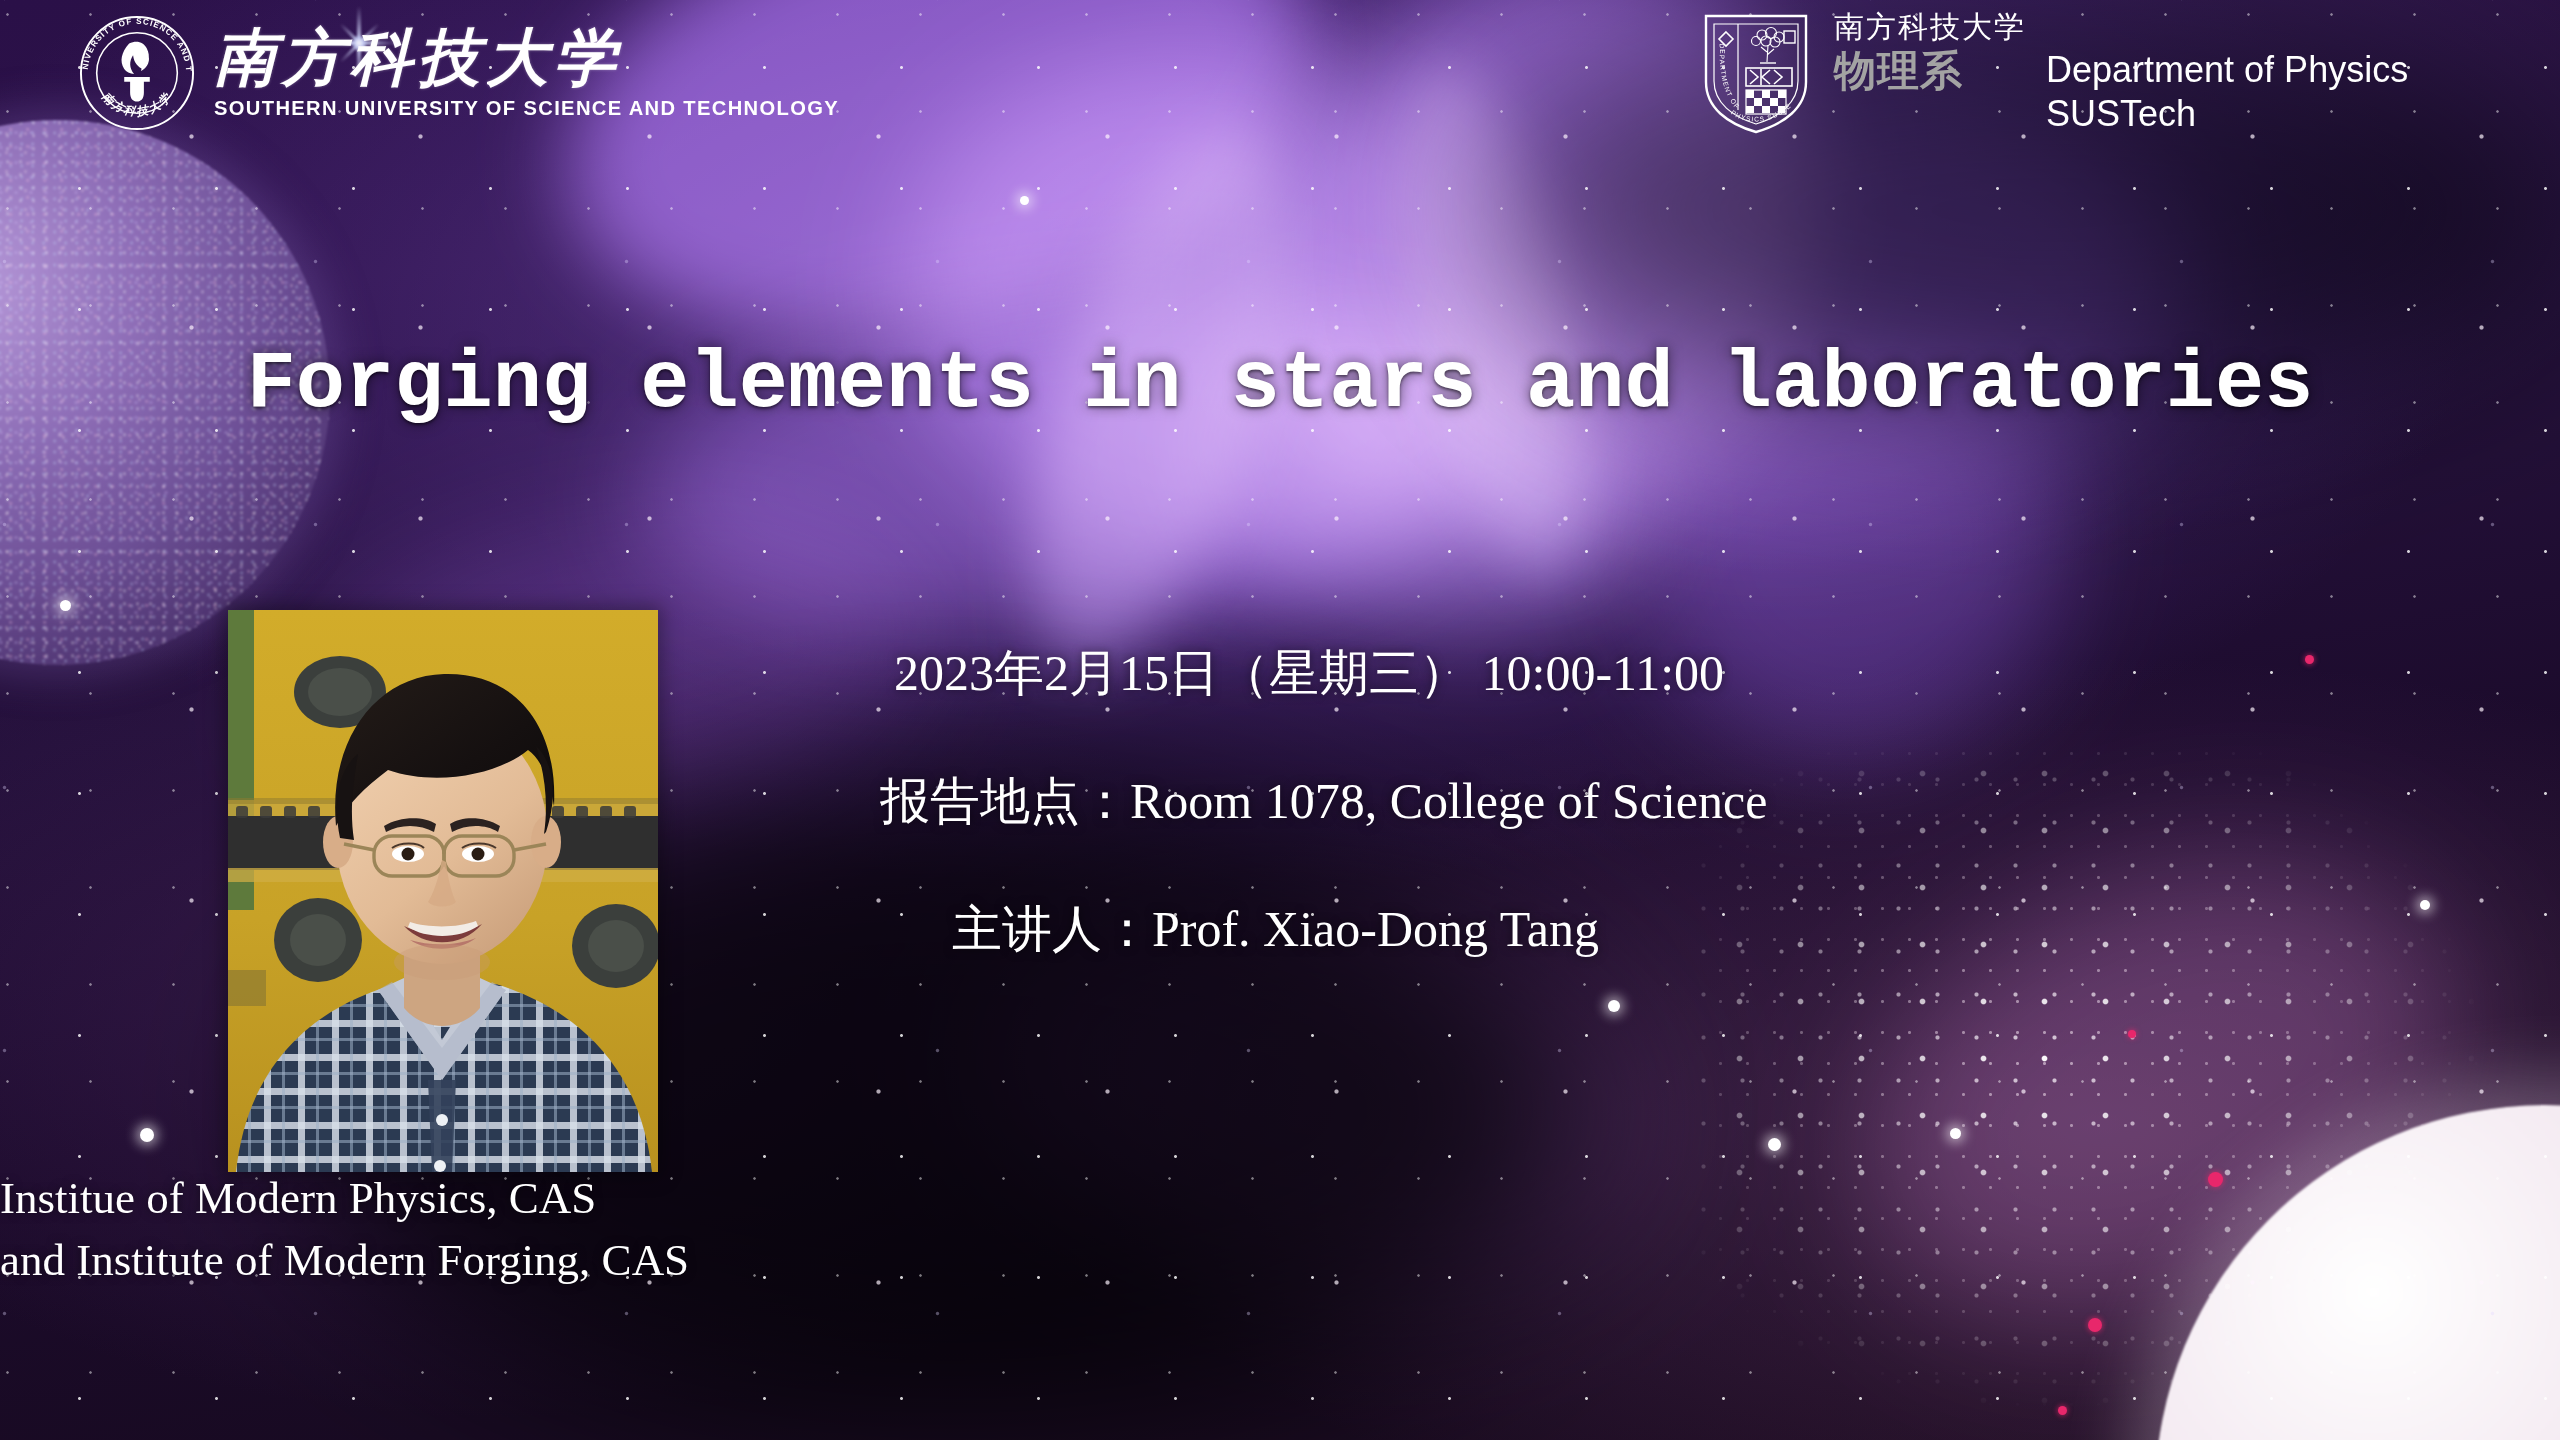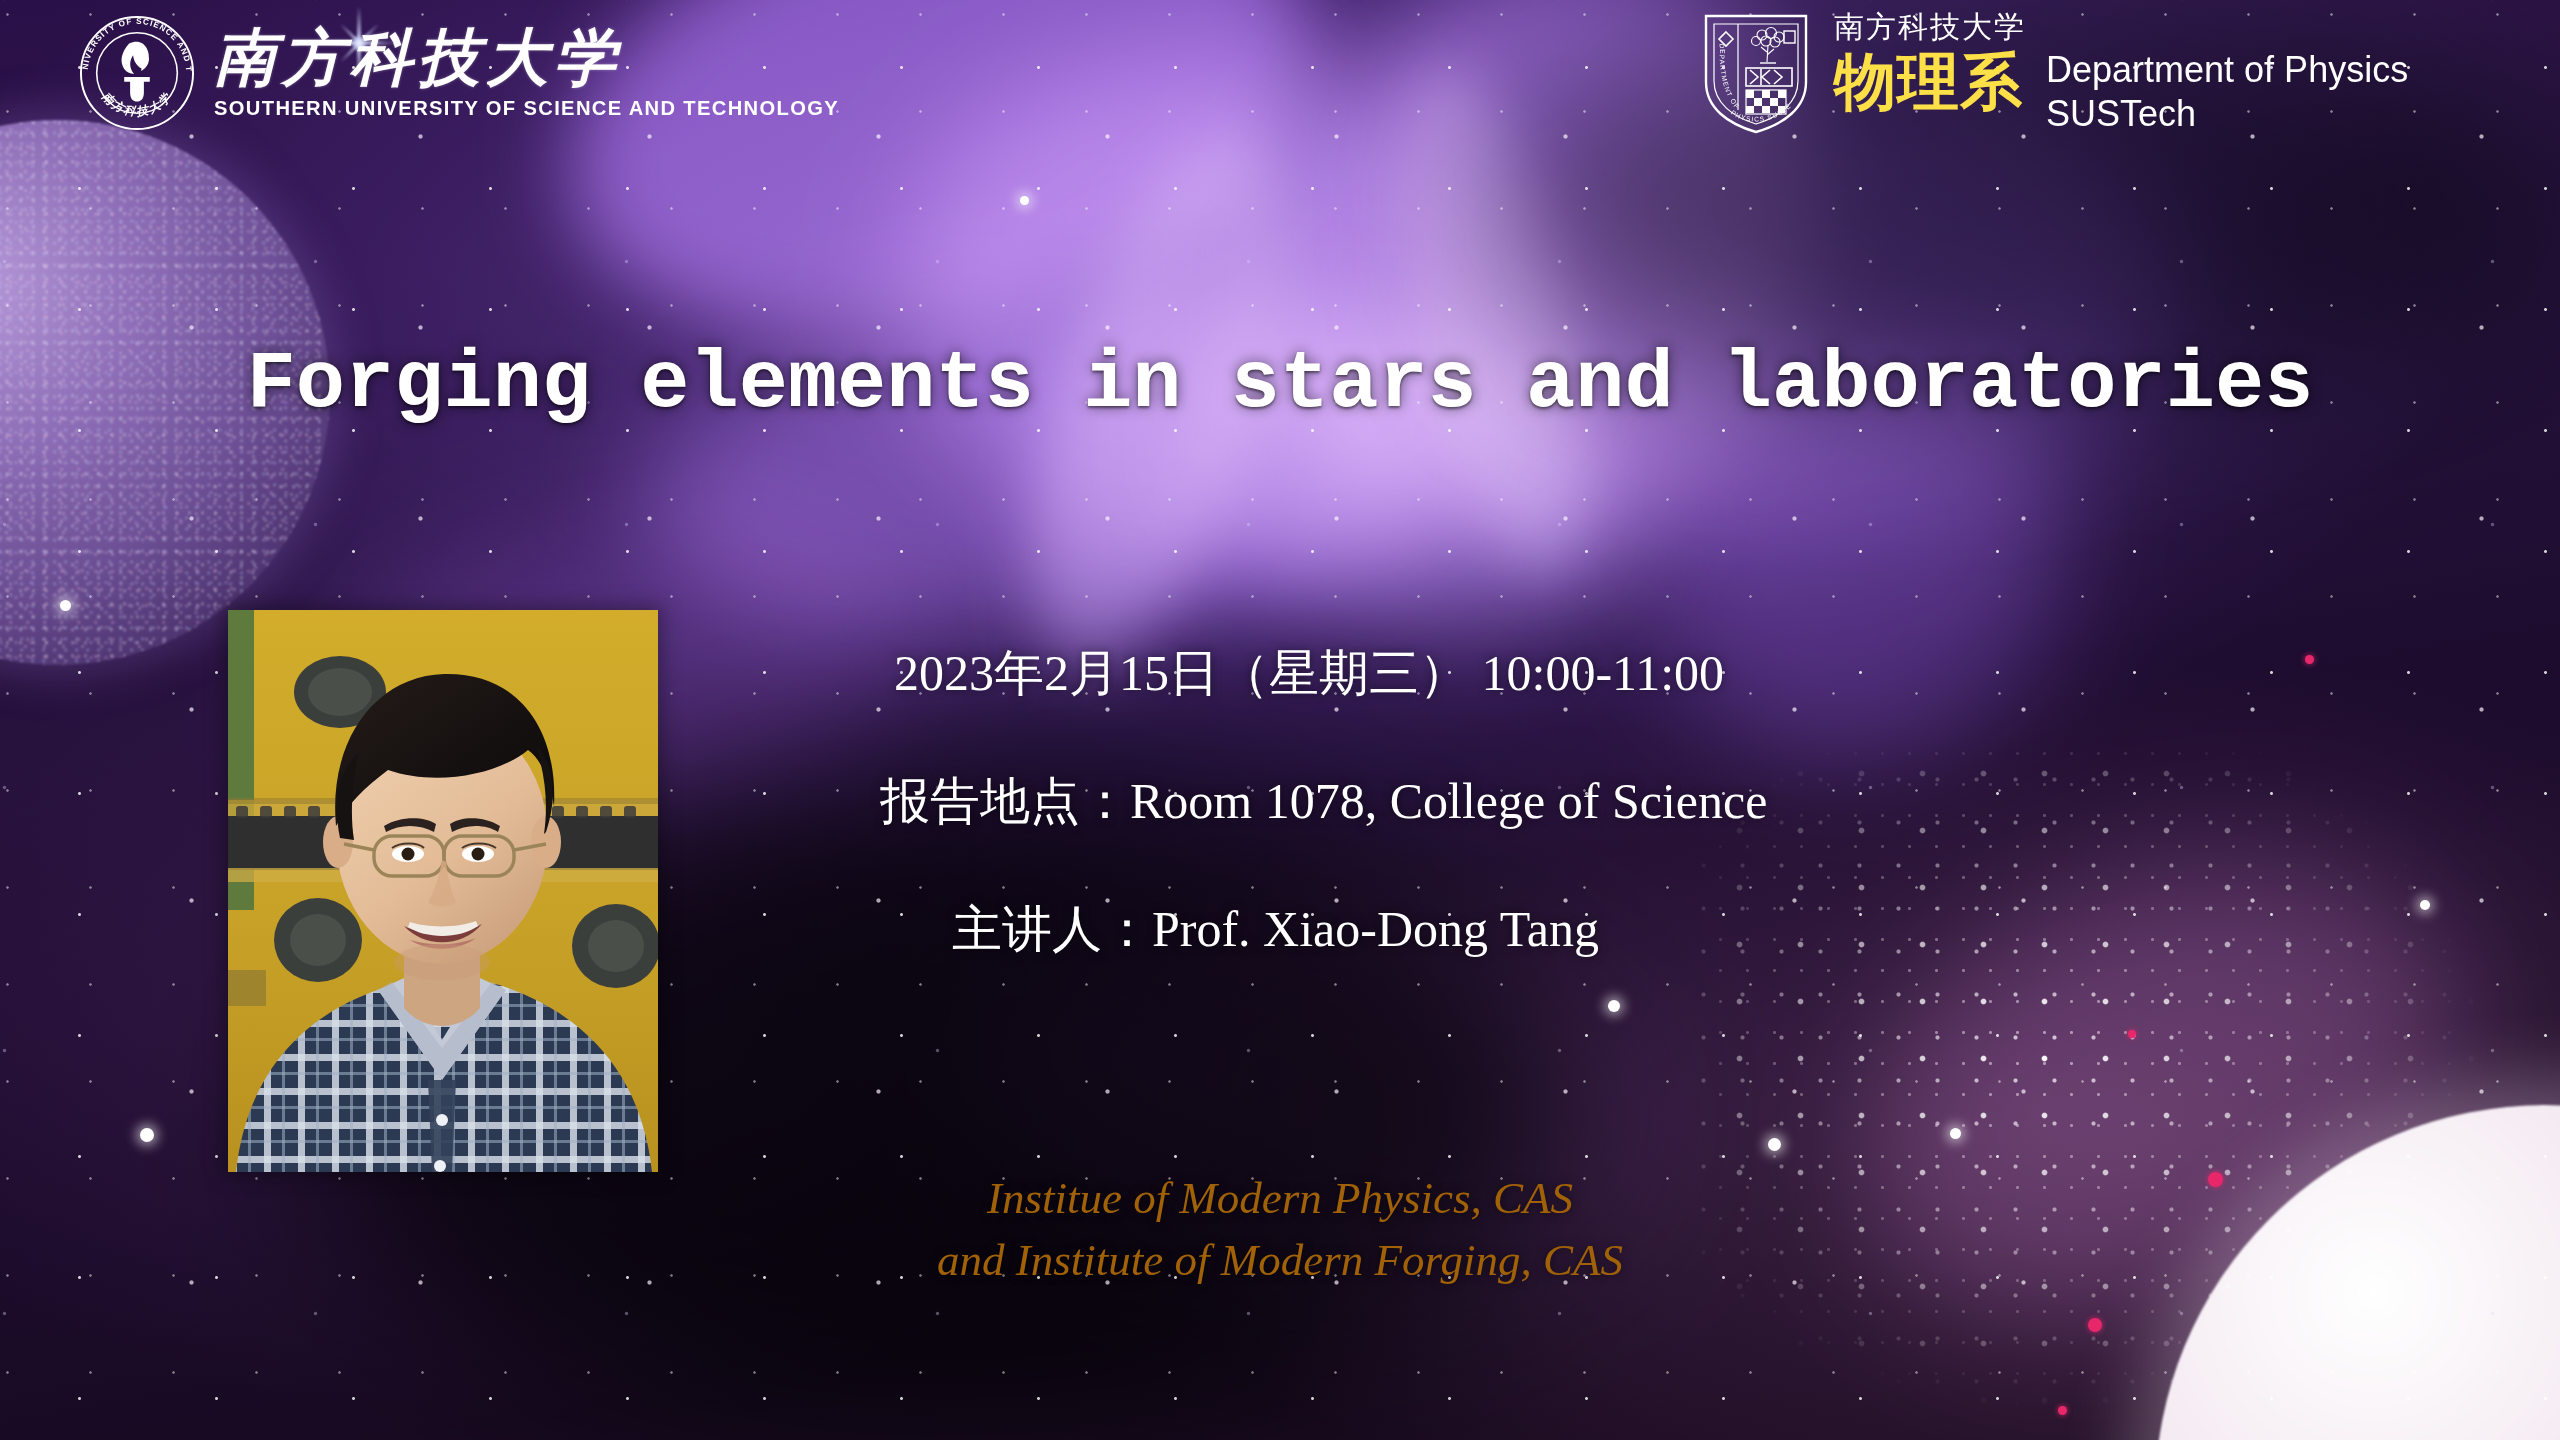--- a/index.html
+++ b/index.html
@@ -186,21 +186,21 @@
   }
   .shield { width: 112px; height: 126px; flex: 0 0 auto; }
   .dp-block { display: flex; align-items: flex-start; gap: 20px; }
   .dp-cn { display: flex; flex-direction: column; }
   .dp-cn-small {
     font-family: "Liberation Sans", "DejaVu Sans", sans-serif;
     font-size: 30px; letter-spacing: 2px; color: #fff; line-height: 1.1;
   }
   .dp-cn-big {
     font-family: "Liberation Sans", "DejaVu Sans", sans-serif;
-    font-size: 62px; font-weight: 700; letter-spacing: 1px; color: #fde047;
+    font-size: 42px; font-weight: 700; letter-spacing: 1px; color: #a3a3a3;
     line-height: 1.05; margin-top: 6px;
   }
   .dp-en {
     font-family: "Liberation Sans", "DejaVu Sans", sans-serif;
     font-size: 36px; line-height: 1.22; color: #fff; margin-top: 38px;
     white-space: nowrap;
   }
 
   
   .poster-title {
@@ -242,27 +242,25 @@
     white-space: nowrap;
     text-shadow: 0 0 10px rgba(0,0,0,.55);
   }
   .detail-line.l1 { margin-left: 14px; }
   .detail-line.l2 { margin-top: 72px; margin-left: 0px; }
   .detail-line.l3 { margin-top: 72px; margin-left: 72px; }
 
   .affiliation {
     position: absolute;
     left: 0; right: 0; top: 1168px;
-    text-align: center;
     font-family: "Liberation Serif", "DejaVu Serif", serif;
     font-size: 45px;
     line-height: 1.37;
-    color: #a16207;
+    color: #ffffff;
     text-shadow: 0 0 10px rgba(0,0,0,.55);
-    font-style: italic;
   }
   .affiliation div { white-space: nowrap; }
 </style>
 </head>
 <body>
 
 <div id="poster">
 
   <div class="bg-layer bg-base"></div>
 

